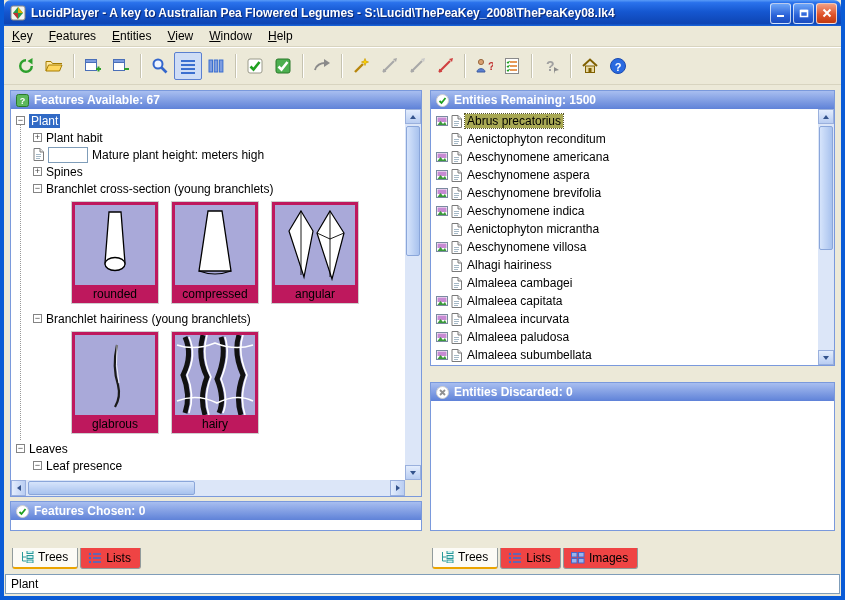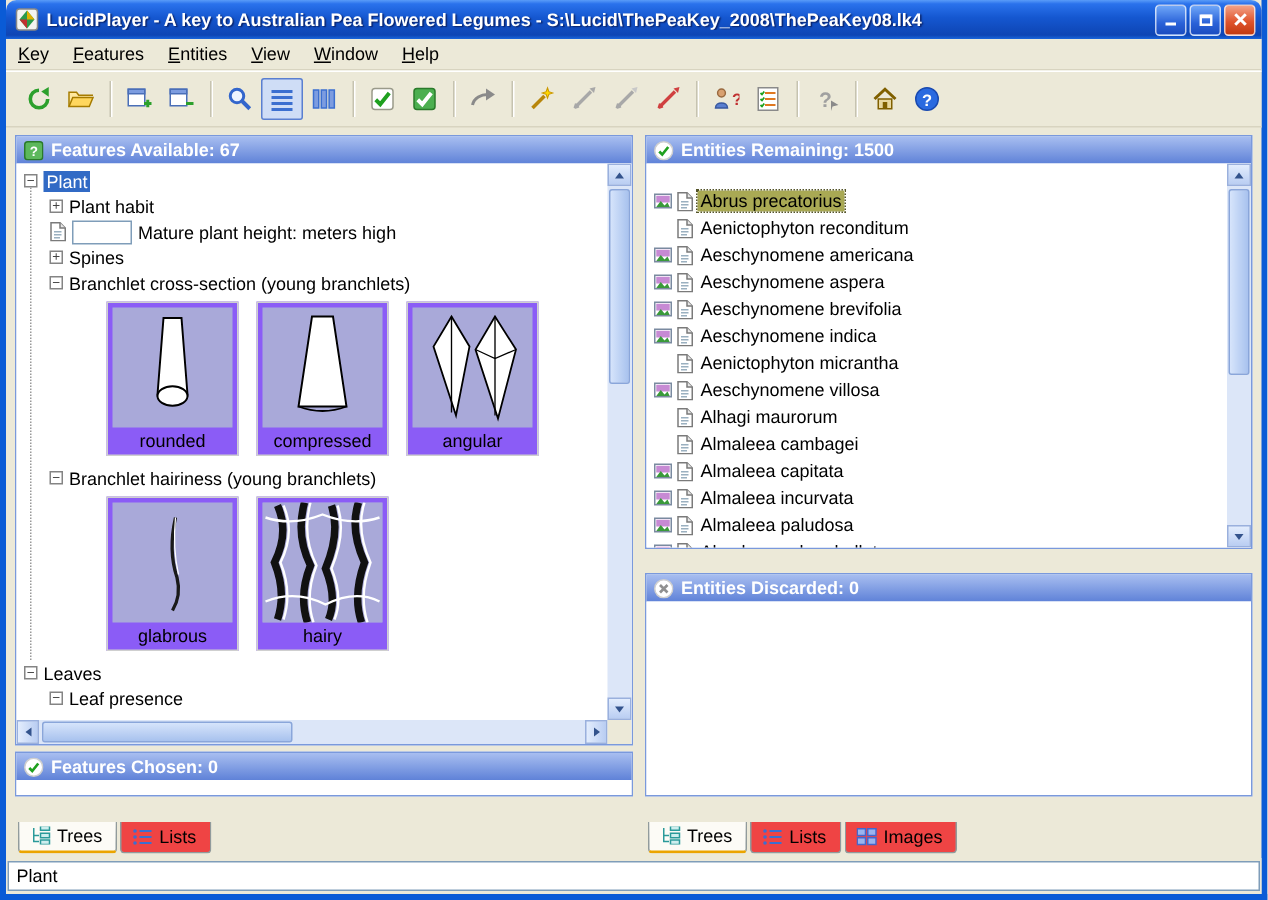--- a/index.html
+++ b/index.html
@@ -55,21 +55,21 @@
   .trow.lvl1 { padding-left:20px; }
   .exp { width:9px; height:9px; flex:0 0 9px; border:1px solid #848484; background:#fff;
          display:flex; align-items:center; justify-content:center; font-size:9px; line-height:7px; color:#444; }
   .exp.minus::before { content:'−'; margin-top:-1px; }
   .exp.plus::before  { content:'+'; margin-top:-1px; }
   .tlabel.sel-blue { background:#316ac5; color:#fff; padding:0 2px; }
   .num-input { width:40px; height:16px; border:1px solid #7f9db9; font-size:11px; padding:0 2px;
                font-family:"Liberation Sans",sans-serif; }
 
   .thumb-row { display:flex; gap:12px; padding:4px 0 6px 58px; }
-  .thumb { background:#8b5cf6; border:1px solid #cfcfcf; padding:3px 3px 1px 3px; text-align:center; }
+  .thumb { background:#be185d; border:1px solid #cfcfcf; padding:3px 3px 1px 3px; text-align:center; }
   .timg { width:80px; height:80px; background:#a9a9d9; }
   .tcap { font-size:12px; padding:2px 0 1px; }
 
   
   .vscroll { position:absolute; top:0; right:0; bottom:0; width:16px; background:#dce6f8; display:flex; flex-direction:column; }
   .tree-area .vscroll { bottom:16px; }
   .sb-btn { height:15px; flex:0 0 15px; background:linear-gradient(180deg,#e3edfd,#b9cdf2); border:1px solid #9ab0dd;
             display:flex; align-items:center; justify-content:center; }
   .sb-btn.h { width:15px; height:100%; flex:0 0 15px; background:linear-gradient(90deg,#e3edfd,#b9cdf2); }
   .sb-track { flex:1; position:relative; }
@@ -90,21 +90,21 @@
 
   
   .tabs { height:22px; flex:0 0 22px; display:flex; gap:2px; padding:1px 2px 0 2px;margin-top:16px; }
   .tab { display:flex; align-items:center; gap:4px; padding:1px 9px 2px 7px; border:1px solid #919b9c; border-top:none;
          border-radius:0 0 3px 3px; background:#ef4444; }
   .tab.active { background:#fcfbf6; border-bottom:2px solid #eba400; font-weight:normal; }
 
   
   .remaining-panel { flex:0 0 276px; min-height:0; }
   .list-area { flex:1; position:relative; background:#fff; overflow:hidden; }
-  .ent-list { position:absolute; top:0; left:0; right:16px; bottom:0; overflow:hidden; padding-top:16px; }
+  .ent-list { position:absolute; top:0; left:0; right:16px; bottom:0; overflow:hidden; padding-top:3px; }
   .ent-row { display:flex; align-items:center; gap:3px; height:18px; padding-left:5px; white-space:nowrap; }
   .ent-row .ent-name { padding:0 2px; }
   .ent-row.selected .ent-name { background:#a9a954; outline:1px dotted #55552a; }
 
   .discarded-panel { flex:1; margin-top:16px; min-height:0; }
   .discarded-body { flex:1; background:#fff; }
 
   
   .statusbar { height:24px; flex:0 0 24px; padding:2px 1px 1px 1px; background:#ece9d8; }
   .status-field { height:20px; background:#fff; border:1px solid #7f9db9; line-height:18px; padding-left:5px; }
@@ -629,21 +629,21 @@
                     <path d="M1.5 10l3-4 2.5 3 2-2 1.5 3z" fill="#3a9a3a"></path>
                   </svg>
                 </span>
                 <span>
                   <svg width="11" height="13" viewBox="0 0 11 13">
                     <path d="M1 .5h6l3.5 3.5v8.5H1z" fill="#fff" stroke="#7a7a7a"></path>
                     <path d="M7 .5V4h3.5" fill="#e8e8e8" stroke="#7a7a7a"></path>
                     <path d="M3 6.5h5M3 8.5h5M3 10.5h4" stroke="#9ab0c0" stroke-width=".9"></path>
                   </svg>
                 </span>
-                <span class="ent-name">Alhagi maurorum</span>
+                <span class="ent-name">Alhagi hairiness</span>
               </div>
             <div class="ent-row">
                 <span style="visibility: hidden;">
                   <svg width="12" height="12" viewBox="0 0 12 12">
                     <rect x=".5" y="1.5" width="11" height="9" fill="#fff" stroke="#7a8aa0"></rect>
                     <rect x="1.5" y="2.5" width="9" height="4.5" fill="#c78ad4"></rect>
                     <path d="M1.5 10l3-4 2.5 3 2-2 1.5 3z" fill="#3a9a3a"></path>
                   </svg>
                 </span>
                 <span>

